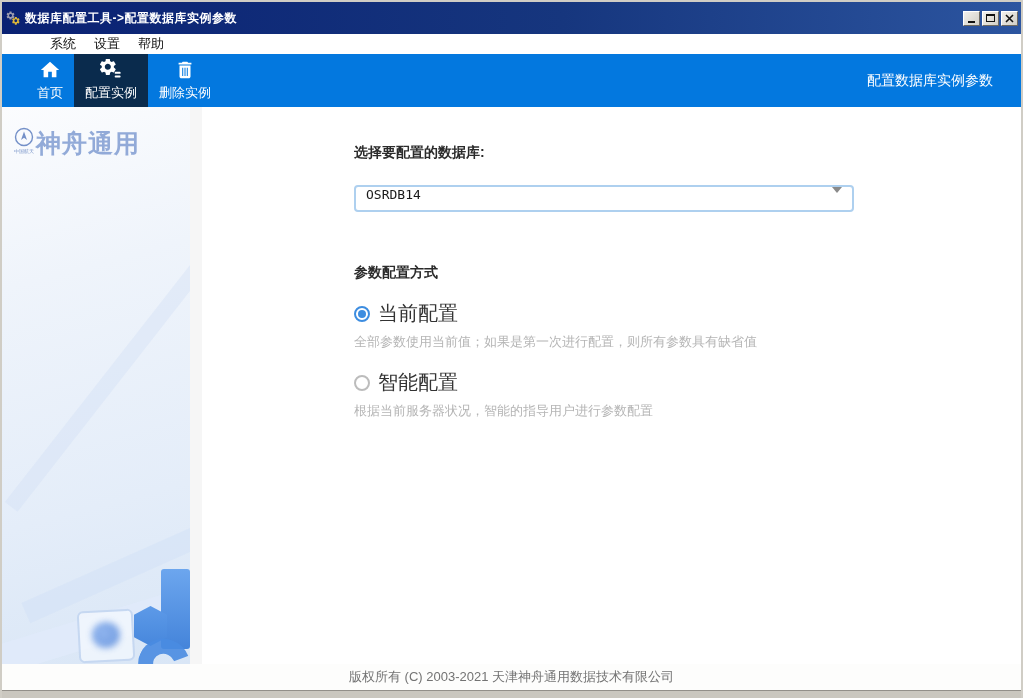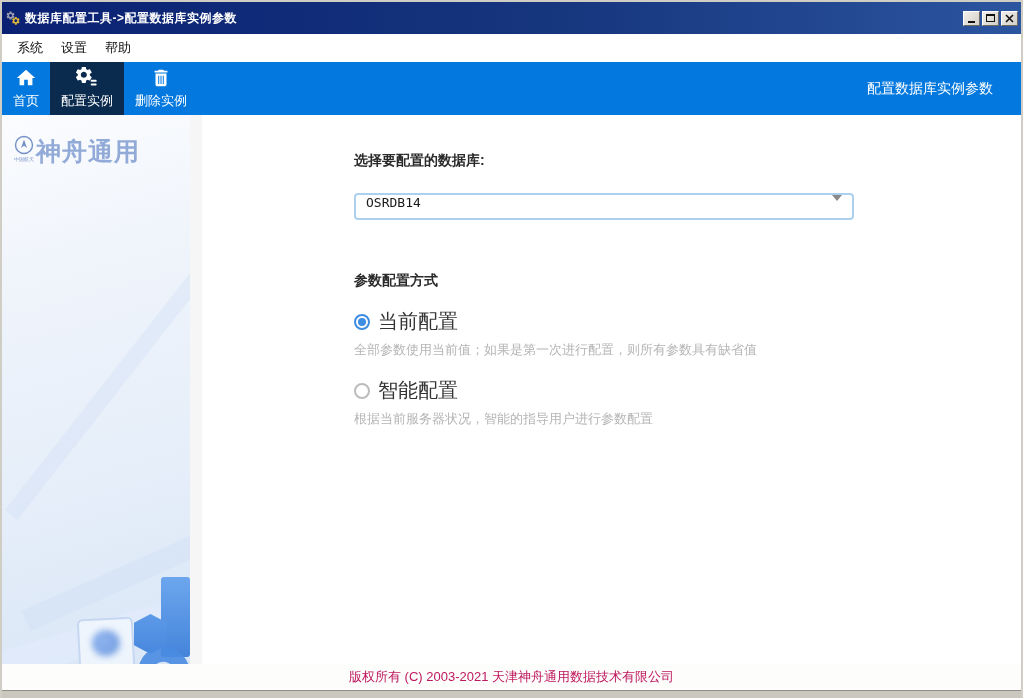--- a/index.html
+++ b/index.html
@@ -14,25 +14,25 @@
   .title-icon { width:16px; height:16px; margin-right:4px; flex:0 0 auto; }
   .title-text { color:#fff; font-size:12px; font-weight:bold; white-space:nowrap; letter-spacing:0.5px; }
   .win-controls { margin-left:auto; display:flex; gap:2px; }
   .win-btn { width:17px; height:15px; background:linear-gradient(135deg,#f2f0ec,#d2cfc7);
              border:1px solid; border-color:#ffffff #6e6a63 #6e6a63 #ffffff;
              display:flex; align-items:center; justify-content:center; cursor:pointer; padding:0; }
   .glyph-min { width:7px; height:2px; background:#111; margin-top:7px; }
   .glyph-max { width:9px; height:8px; border:1px solid #111; border-top-width:2px; }
 
   
-  .menubar { height:28px; background:#fff; display:flex; align-items:center; padding-left:6px; flex:0 0 auto; }
+  .menubar { height:20px; background:#fff; display:flex; align-items:center; padding-left:6px; flex:0 0 auto;margin-left:33px; }
   .menu-item { font-size:13px; color:#111; padding:0 9px; cursor:pointer; }
 
   
-  .toolbar { height:53px; background:#0378df; display:flex; align-items:stretch; 
+  .toolbar { height:53px; background:#0378df; display:flex; align-items:stretch; padding-left:24px;
              position:relative; flex:0 0 auto; }
   .tool-item { display:flex; flex-direction:column; align-items:center; justify-content:center;
                padding:4px 11px 5px; color:#fff; cursor:pointer; gap:3px; }
   .tool-item.selected { background:#0a2b4d; }
   .ticon { width:22px; height:22px; fill:#fff; }
   .tlabel { font-size:13px; white-space:nowrap; }
   .toolbar-page-title { position:absolute; right:28px; top:50%; transform:translateY(-50%);
                         color:#fff; font-size:14px; }
 
   
@@ -85,21 +85,21 @@
 
   .wizard { position:absolute; right:18px; bottom:9px; display:flex; gap:6px; }
   .wbtn { height:24px; min-width:70px; padding:0 13px; background:#fff; border:1px solid #b9b9b9;
           border-radius:4px; font-size:13px; color:#333; cursor:pointer;
           font-family:"Liberation Sans",sans-serif; white-space:nowrap; }
   .wbtn.disabled { color:#c9c9c9; border-color:#dedede; cursor:default; }
 
   
   .footer { height:26px; flex:0 0 auto; background:#fdfdfc; display:flex; align-items:center;
             justify-content:center; }
-  .footer span { font-size:13px; color:#be185d; }
+  .footer span { font-size:13px; color:#737373; }
   .bottom-strip { height:8px; flex:0 0 auto; background:#cac7bf; border-top:1px solid #93908a; }
 </style>
 </head>
 <body>
 
 <div class="window">
 
   <div class="titlebar">
     <svg class="title-icon" viewBox="0 0 16 16">
       <g transform="translate(0.5,0.5) scale(0.42)">

